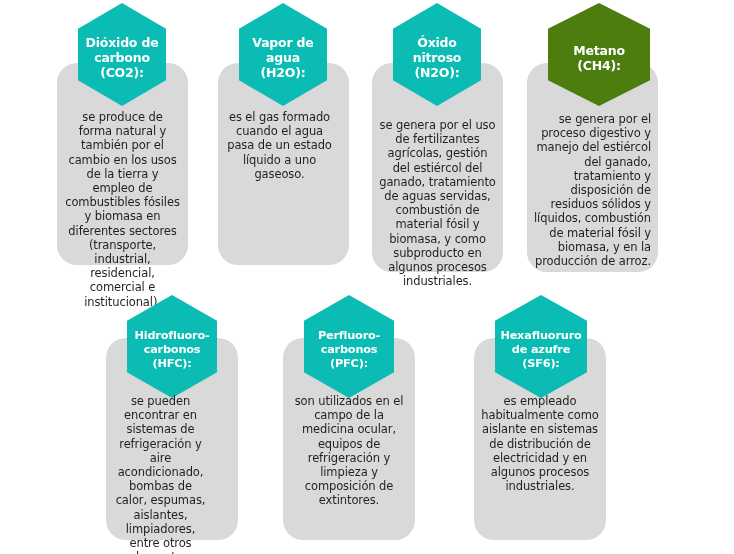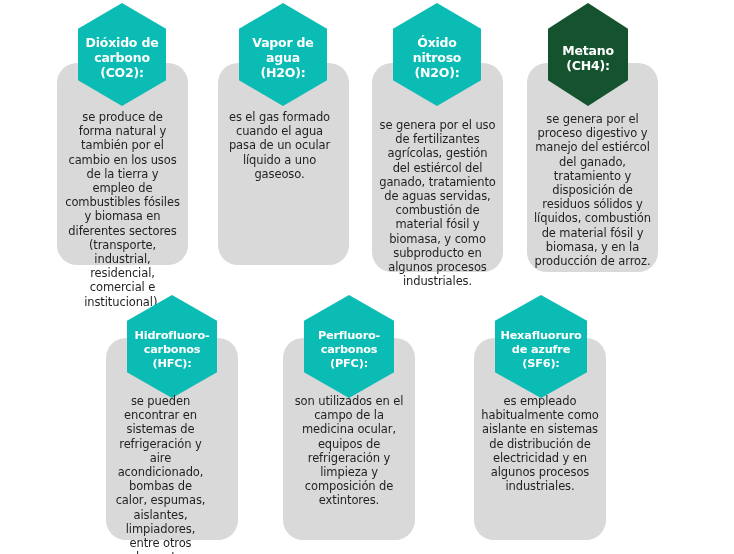--- a/index.html
+++ b/index.html
@@ -97,40 +97,40 @@
     <div class="card-text" style="top: 110px; color: rgb(35, 31, 32);">se produce de forma natural y también por el cambio en los usos de la tierra y empleo de combustibles fósiles y biomasa en diferentes sectores (transporte, industrial, residencial, comercial e institucional).</div>
   </div>
 
   <div class="card" style="left:218px; top:0px; width:123px; height:265px;">
     <div class="card-body" style="top: 63px; width: 131px; height: 202px; background: rgb(217, 217, 217);"></div>
     <div class="hex" style="left: 21px; top: 3px; width: 88px; height: 103px; background: rgb(11, 188, 180);">
       <span class="hex-label" style="color: rgb(255, 255, 255);">Vapor de
 agua
 (H2O):</span>
     </div>
-    <div class="card-text" style="top: 110px; color: rgb(35, 31, 32);">es el gas formado cuando el agua pasa de un ocular líquido a uno gaseoso.</div>
+    <div class="card-text" style="top: 110px; color: rgb(35, 31, 32);">es el gas formado cuando el agua pasa de un estado líquido a uno gaseoso.</div>
   </div>
 
   <div class="card" style="left:372px; top:0px; width:131px; height:272px;">
     <div class="card-body" style="top: 63px; width: 131px; height: 209px; background: rgb(217, 217, 217);"></div>
     <div class="hex" style="left: 21px; top: 3px; width: 88px; height: 103px; background: rgb(11, 188, 180);">
       <span class="hex-label" style="color: rgb(255, 255, 255); text-align: center;">Óxido
 nitroso
 (N2O):</span>
     </div>
     <div class="card-text" style="top: 118px; color: rgb(35, 31, 32);">se genera por el uso de fertilizantes agrícolas, gestión del estiércol del ganado, tratamiento de aguas servidas, combustión de material fósil y biomasa, y como subproducto en algunos procesos industriales.</div>
   </div>
 
   <div class="card" style="left:527px; top:0px; width:131px; height:272px;">
     <div class="card-body" style="top: 63px; width: 131px; height: 209px; background: rgb(217, 217, 217);"></div>
-    <div class="hex" style="left: 21px; top: 3px; width: 80px; height: 103px; background: #14532d;">
+    <div class="hex" style="left: 21px; top: 3px; width: 102px; height: 103px; background: #4d7c0f;">
       <span class="hex-label" style="color: rgb(255, 255, 255);">Metano
 (CH4):</span>
     </div>
-    <div class="card-text" style="top: 112px; color: rgb(35, 31, 32);">se genera por el proceso digestivo y manejo del estiércol del ganado, tratamiento y disposición de residuos sólidos y líquidos, combustión de material fósil y biomasa, y en la producción de arroz.</div>
+    <div class="card-text" style="top: 112px; color: rgb(35, 31, 32); text-align: right;">se genera por el proceso digestivo y manejo del estiércol del ganado, tratamiento y disposición de residuos sólidos y líquidos, combustión de material fósil y biomasa, y en la producción de arroz.</div>
   </div>
 
   <div class="card" style="left:90px; top:292px; width:109px; height:248px;margin-left:16px;">
     <div class="card-body" style="top: 46px; width: 132px; height: 202px; background: rgb(217, 217, 217);"></div>
     <div class="hex" style="left: 21px; top: 3px; width: 90px; height: 103px; background: rgb(11, 188, 180);">
       <span class="hex-label small" style="color: rgb(255, 255, 255);">Hidrofluoro-
 carbonos
 (HFC):</span>
     </div>
     <div class="card-text" style="top: 102px; color: rgb(35, 31, 32);">se pueden encontrar en sistemas de refrigeración y aire acondicionado, bombas de calor, espumas, aislantes, limpiadores, entre otros elementos.</div>

